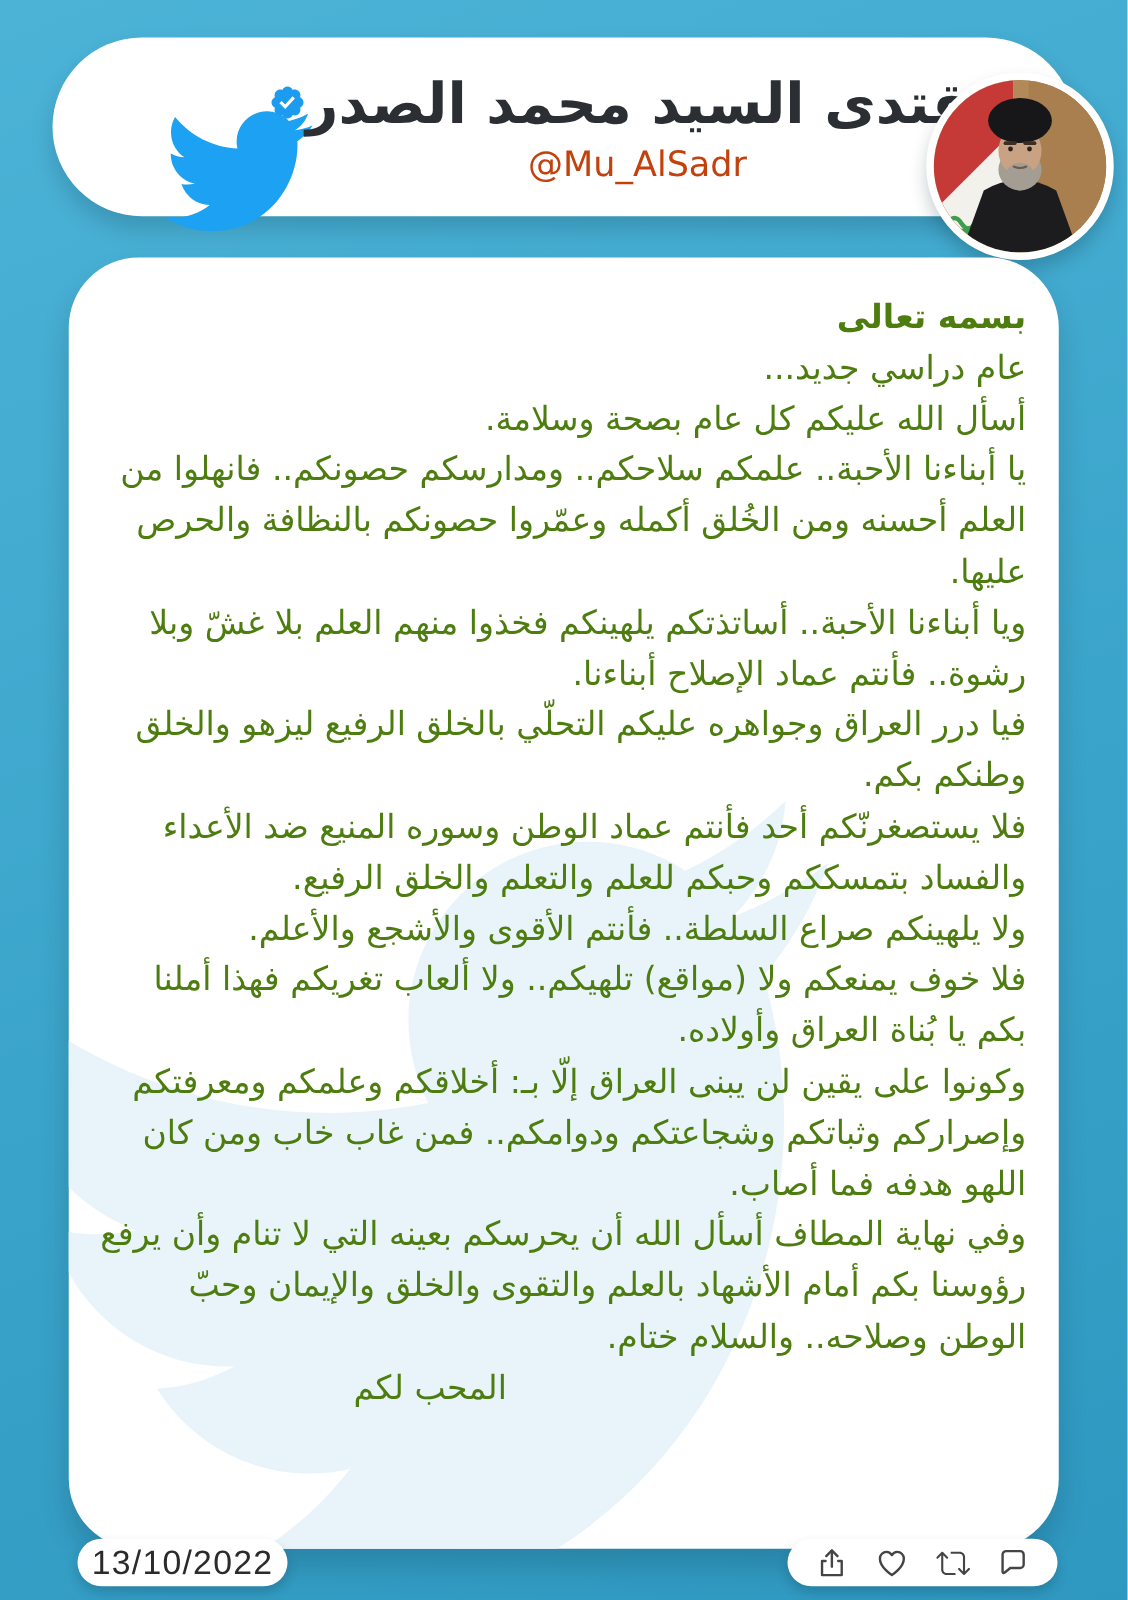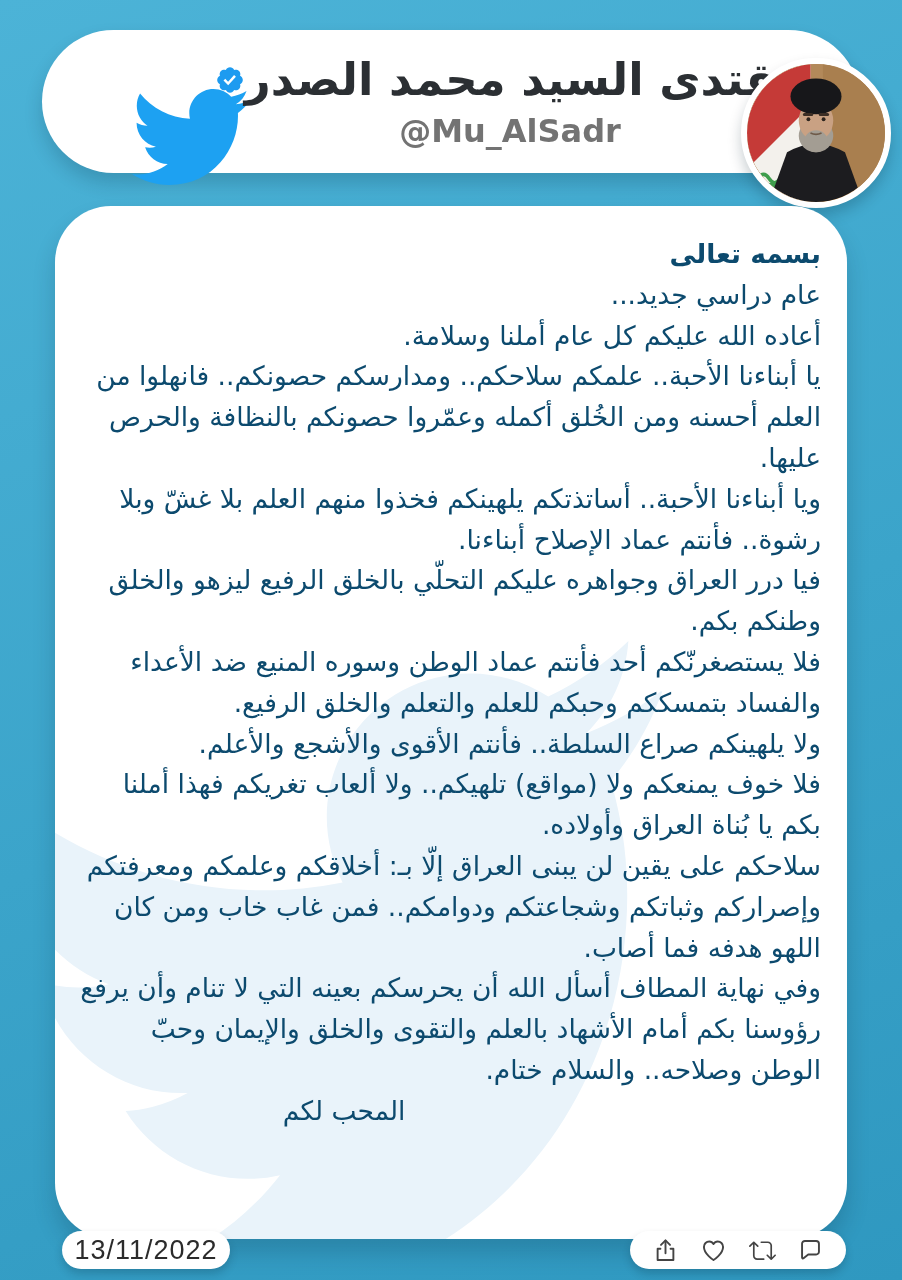--- a/index.html
+++ b/index.html
@@ -18,42 +18,42 @@
   .header-id{
     position:absolute;left:248px;top:0;width:440px;height:143px;
     display:flex;flex-direction:column;align-items:center;justify-content:center;
     direction:rtl;gap:6px;
   }
   .display-name{
     display:flex;align-items:center;gap:0;
     font-size:45px;font-weight:bold;color:#2b2f33;white-space:nowrap;
   }
   .verified-badge{width:30px;height:30px;flex:0 0 auto;}
-  .handle{font-size:32px;color:#737373;direction:ltr;font-weight:bold;}
+  .handle{font-size:28px;color:#c2410c;direction:ltr;}
   .avatar{
     position:absolute;left:699px;top:28px;width:138px;height:138px;
     border-radius:50%;border:6px solid #ffffff;overflow:hidden;
     background:#b3895a;box-shadow:0 8px 14px rgba(0,30,45,.22);
   }
   .avatar svg{display:block;width:138px;height:138px;}
   
   .main-card{
     position:absolute;left:55px;top:206px;width:792px;height:1033px;
     background:#ffffff;border-radius:56px;
     box-shadow:0 14px 22px rgba(0,30,45,.18);
     overflow:hidden;
   }
   .watermark{
     position:absolute;left:-30px;top:430px;width:700px;height:700px;
     transform:rotate(-14deg);opacity:1;pointer-events:none;
   }
   .tweet-text{
     position:absolute;inset:0;padding:28px 26px 0 24px;
     direction:rtl;text-align:right;
-    font-size:26.5px;line-height:1.54;color:#0c4a6e;
+    font-size:26.5px;line-height:1.54;color:#4d7c0f;
   }
   .tweet-text p{margin:0;}
   .u{text-decoration-thickness:1.5px;text-underline-offset:5px;margin-top:24px;}
   .b{font-weight:bold;}
   .sig{padding-right:56%;}
   
   .date-pill{
     position:absolute;left:62px;top:1231px;width:168px;height:38px;
     background:#ffffff;border-radius:20px;
     display:flex;align-items:center;justify-content:center;
@@ -118,35 +118,35 @@
   </div>
 </div>
 
 <div class="main-card">
   <svg class="watermark" viewBox="0 0 24 24">
     <path fill="#e9f3fa" d="M23.954 4.569c-.885.389-1.83.654-2.825.775 1.014-.611 1.794-1.574 2.163-2.723-.951.555-2.005.959-3.127 1.184-.896-.959-2.173-1.559-3.591-1.559-2.717 0-4.92 2.203-4.92 4.917 0 .39.045.765.127 1.124C7.691 8.094 4.066 6.13 1.64 3.161c-.427.722-.666 1.561-.666 2.475 0 1.71.87 3.213 2.188 4.096-.807-.026-1.566-.248-2.228-.616v.061c0 2.385 1.693 4.374 3.946 4.827-.413.111-.849.171-1.296.171-.314 0-.615-.03-.916-.086.631 1.953 2.445 3.377 4.604 3.417-1.68 1.319-3.809 2.105-6.102 2.105-.39 0-.779-.023-1.17-.067 2.189 1.394 4.768 2.209 7.557 2.209 9.054 0 13.999-7.496 13.999-13.986 0-.209 0-.42-.015-.63.961-.689 1.8-1.56 2.46-2.548l-.047-.02z"></path>
   </svg>
   <div class="tweet-text">
       <p><span class="b">بسمه تعالى</span></p>
       <p><span>عام دراسي جديد...</span></p>
-      <p><span>أعاده الله عليكم كل عام أملنا وسلامة.</span></p>
+      <p><span>أسأل الله عليكم كل عام بصحة وسلامة.</span></p>
       <p><span>يا أبناءنا الأحبة.. </span><span class="u">علمكم سلاحكم.. ومدارسكم حصونكم..</span><span> فانهلوا من العلم أحسنه ومن الخُلق أكمله وعمّروا حصونكم بالنظافة والحرص عليها.</span></p>
       <p><span>ويا أبناءنا الأحبة.. أساتذتكم يلهينكم فخذوا منهم العلم بلا غشّ وبلا رشوة.. فأنتم عماد الإصلاح </span><span class="u">أبناءنا</span><span>.</span></p>
       <p><span>فيا درر العراق وجواهره عليكم التحلّي بالخلق الرفيع ليزهو والخلق </span><span class="u">وطنكم بكم</span><span>.</span></p>
       <p><span>فلا يستصغرنّكم أحد فأنتم عماد الوطن وسوره المنيع ضد الأعداء والفساد </span><span class="u">بتمسككم وحبكم للعلم والتعلم والخلق الرفيع</span><span>.</span></p>
       <p><span>ولا </span><span class="u">يلهينكم</span><span> صراع السلطة.. فأنتم الأقوى والأشجع والأعلم.</span></p>
       <p><span>فلا خوف يمنعكم ولا (مواقع) تلهيكم.. ولا ألعاب تغريكم فهذا أملنا بكم يا بُناة العراق وأولاده.</span></p>
-      <p><span>سلاحكم على يقين لن يبنى العراق إلّا بـ: </span><span class="u">أخلاقكم وعلمكم ومعرفتكم وإصراركم وثباتكم وشجاعتكم ودوامكم</span><span>.. فمن غاب خاب ومن كان اللهو هدفه فما أصاب.</span></p>
+      <p><span>وكونوا على يقين لن يبنى العراق إلّا بـ: </span><span class="u">أخلاقكم وعلمكم ومعرفتكم وإصراركم وثباتكم وشجاعتكم ودوامكم</span><span>.. فمن غاب خاب ومن كان اللهو هدفه فما أصاب.</span></p>
       <p><span>وفي نهاية المطاف أسأل الله أن يحرسكم بعينه التي لا تنام وأن يرفع رؤوسنا بكم أمام الأشهاد بالعلم والتقوى والخلق والإيمان وحبّ الوطن وصلاحه.. والسلام ختام.</span></p>
       <p class="sig"><span>المحب لكم</span></p>
     </div>
 </div>
 
 <div class="date-pill">
-  <span>13/11/2022</span>
+  <span>13/10/2022</span>
 </div>
 
 <div class="actions-pill">
   <svg class="action-icon" viewBox="0 0 24 24" fill="none" stroke="#444" stroke-width="1.7" stroke-linecap="round" stroke-linejoin="round">
     <path d="M12 14.5V3.2"></path>
       <path d="M8 7l4-4 4 4"></path>
       <path d="M7.5 10.5H5v10h14v-10h-2.5"></path>
   </svg>
   <svg class="action-icon" viewBox="0 0 24 24" fill="none" stroke="#444" stroke-width="1.7" stroke-linecap="round" stroke-linejoin="round">
     <path d="M12 20.5S3.5 15 3.5 8.8C3.5 6 5.7 4 8.2 4c1.7 0 3 .9 3.8 2.3C12.8 4.9 14.1 4 15.8 4c2.5 0 4.7 2 4.7 4.8 0 6.2-8.5 11.7-8.5 11.7z"></path>

